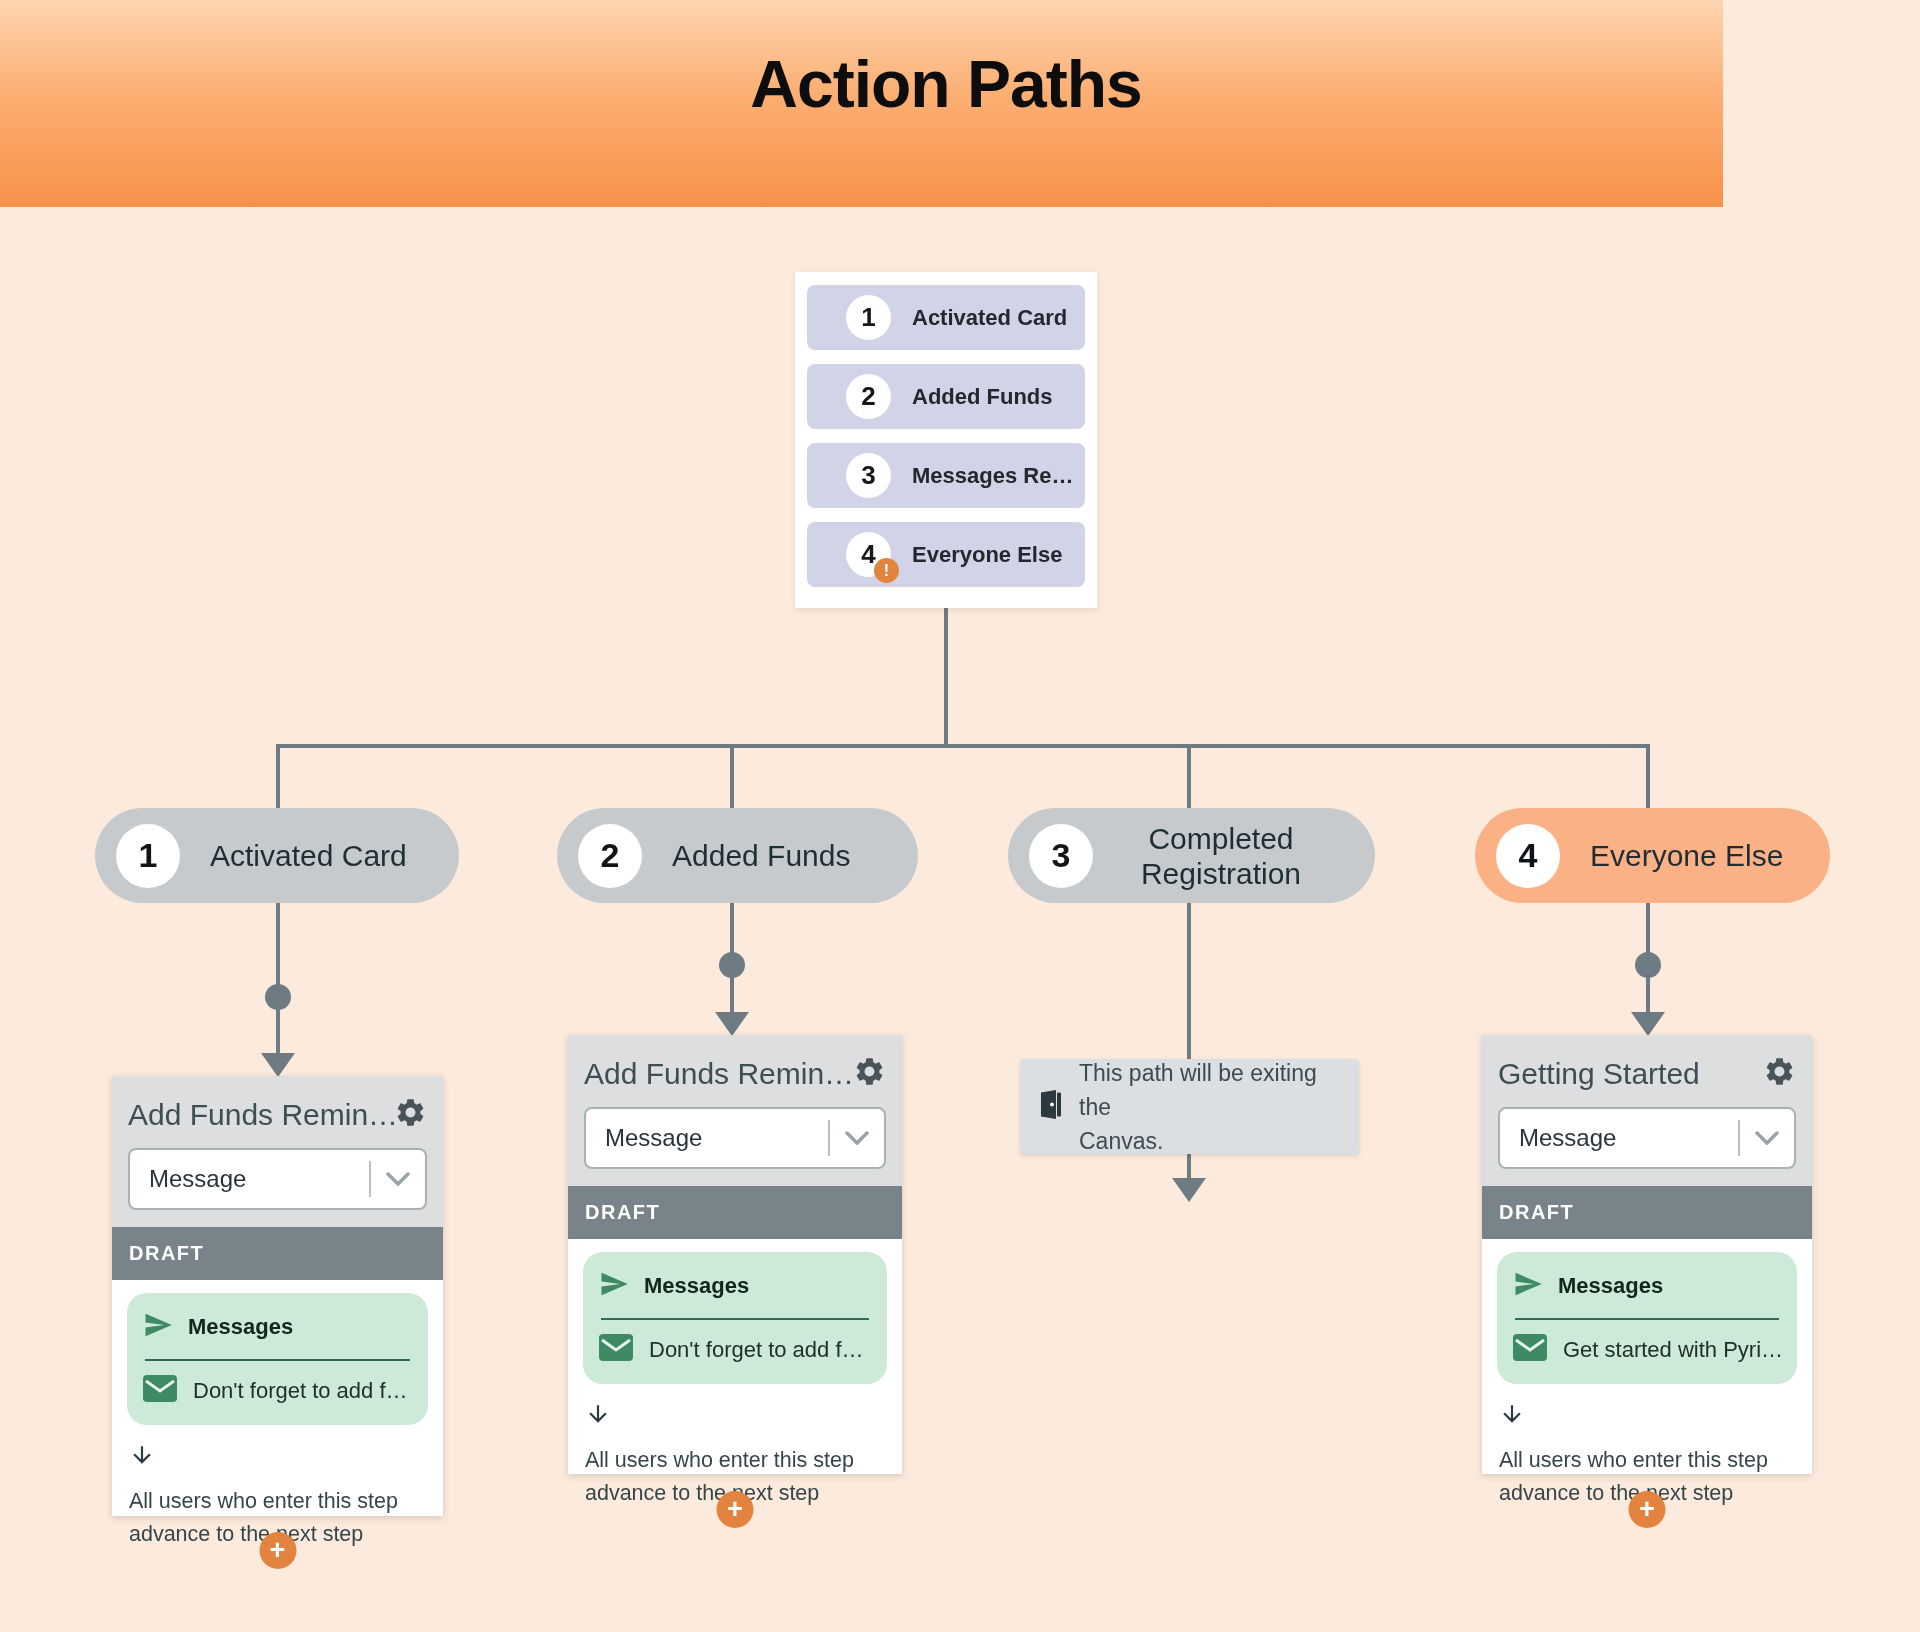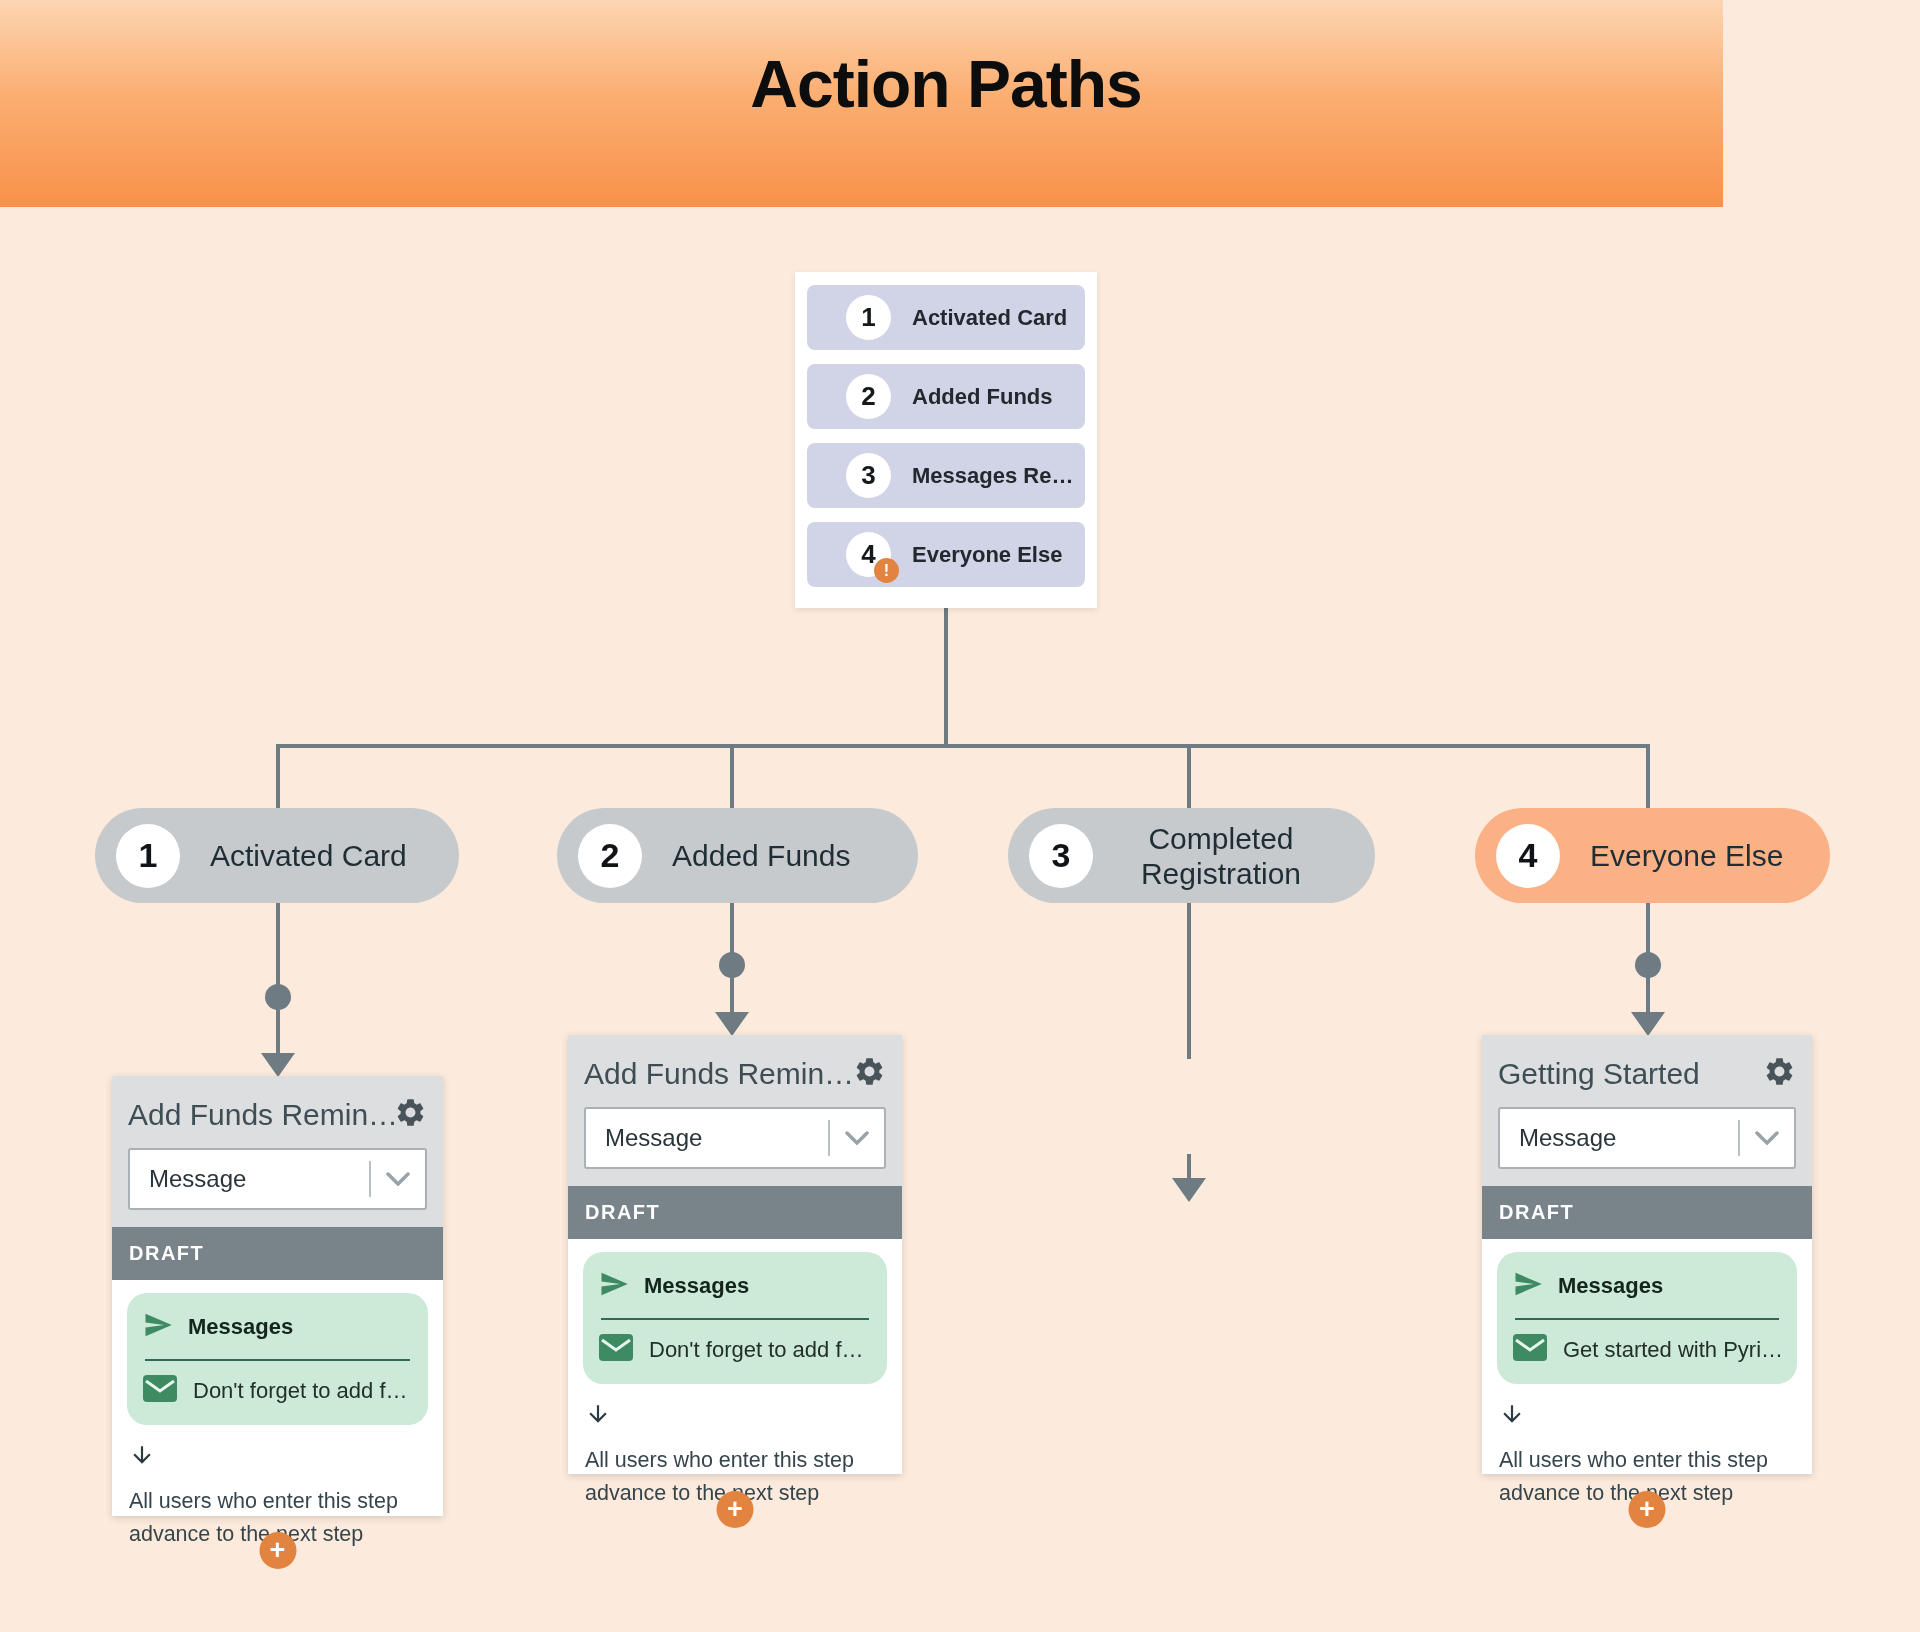--- a/index.html
+++ b/index.html
@@ -43,21 +43,21 @@
   .path-label{margin-left:30px;font-size:30px;color:#1f2e35;white-space:pre-line;}
   .path-label.center{flex:1;text-align:center;margin-left:4px;padding-right:30px;line-height:35px;}
 
   
   .msg-card{position:absolute;background:#ffffff;box-shadow:0 2px 7px rgba(40,40,40,.18);
             display:flex;flex-direction:column;box-sizing:border-box;}
   .card-header{background:#dcdee0;padding:20px 16px 17px;}
   .title-row{display:flex;align-items:center;justify-content:space-between;}
   .card-title{font-size:30px;color:#3f4e55;white-space:nowrap;overflow:hidden;}
   .gear{flex:0 0 auto;}
-  .select{margin-top:15px;height:62px;background:#ffffff;border:2px solid #a9b1b5;border-radius:3px;
+  .select{margin-top:15px;height:62px;background:#ffffff;border:2px solid #a9b1b5;border-radius:8px;
           display:flex;align-items:center;box-sizing:border-box;}
   .select-value{padding-left:19px;font-size:24px;color:#2a343b;flex:1;}
   .select-divider{width:2px;height:36px;background:#b9c0c4;}
   .select-caret{width:54px;display:flex;align-items:center;justify-content:center;}
   .draft-bar{height:53px;background:#79838a;display:flex;align-items:center;padding-left:17px;
              color:#ffffff;font-weight:bold;font-size:20px;letter-spacing:1.5px;flex:0 0 auto;}
   .card-body{flex:1;padding:13px 15px 0;position:relative;}
   .green-box{background:#cde9d8;border-radius:20px;padding:17px 16px 19px;}
   .chan-row{display:flex;align-items:center;gap:15px;}
   .chan-label{font-size:22px;font-weight:bold;color:#13251d;}
@@ -238,20 +238,31 @@
         <span><svg width="26" height="28" viewBox="0 0 24 24" fill="#2c3b41">
               <path d="M20 12l-1.41-1.41L13 16.17V4h-2v12.17l-5.58-5.59L4 12l8 8 8-8z"></path>
             </svg></span>
         <span class="advance-text">All users who enter this step
 advance to the next step</span>
       </div>
       <div class="add-btn">+</div>
     </div>
   </div>
 
+  <div class="exit-note">
+    <span>
+      <svg width="21" height="29" viewBox="0 0 21 29">
+          <path fill="#2c3940" d="M0 2.5 15 0 v29 L0 26.5 Z"></path>
+          <rect x="16" y="2.5" width="4" height="24" rx="1" fill="#2c3940"></rect>
+          <circle cx="11" cy="14.5" r="1.9" fill="#ffffff"></circle>
+        </svg>
+    </span>
+    <span class="exit-text">This path will be exiting the
+Canvas.</span>
+  </div>
 
   <div class="msg-card" style="left:1482px;top:1035px;width:330px;height:439px;">
     <div class="card-header">
       <div class="title-row">
         <span class="card-title">Getting Started</span>
         <span class="gear">
           <svg width="33" height="33" viewBox="0 0 24 24" fill="#49545a">
               <path d="M19.14 12.94c.04-.3.06-.61.06-.94 0-.32-.02-.64-.07-.94l2.03-1.58c.18-.14.23-.41.12-.61l-1.92-3.32c-.12-.22-.37-.29-.59-.22l-2.39.96c-.5-.38-1.03-.7-1.62-.94l-.36-2.54c-.04-.24-.24-.41-.48-.41h-3.84c-.24 0-.43.17-.47.41l-.36 2.54c-.59.24-1.13.57-1.62.94l-2.39-.96c-.22-.08-.47 0-.59.22L2.74 8.87c-.12.21-.08.47.12.61l2.03 1.58c-.05.3-.09.63-.09.94s.02.64.07.94l-2.03 1.58c-.18.14-.23.41-.12.61l1.92 3.32c.12.22.37.29.59.22l2.39-.96c.5.38 1.03.7 1.62.94l.36 2.54c.05.24.24.41.48.41h3.84c.24 0 .44-.17.47-.41l.36-2.54c.59-.24 1.13-.56 1.62-.94l2.39.96c.22.08.47 0 .59-.22l1.92-3.32c.12-.22.07-.47-.12-.61l-2.01-1.58zM12 15.6c-1.98 0-3.6-1.62-3.6-3.6s1.62-3.6 3.6-3.6 3.6 1.62 3.6 3.6-1.62 3.6-3.6 3.6z"></path>
             </svg>
         </span>

